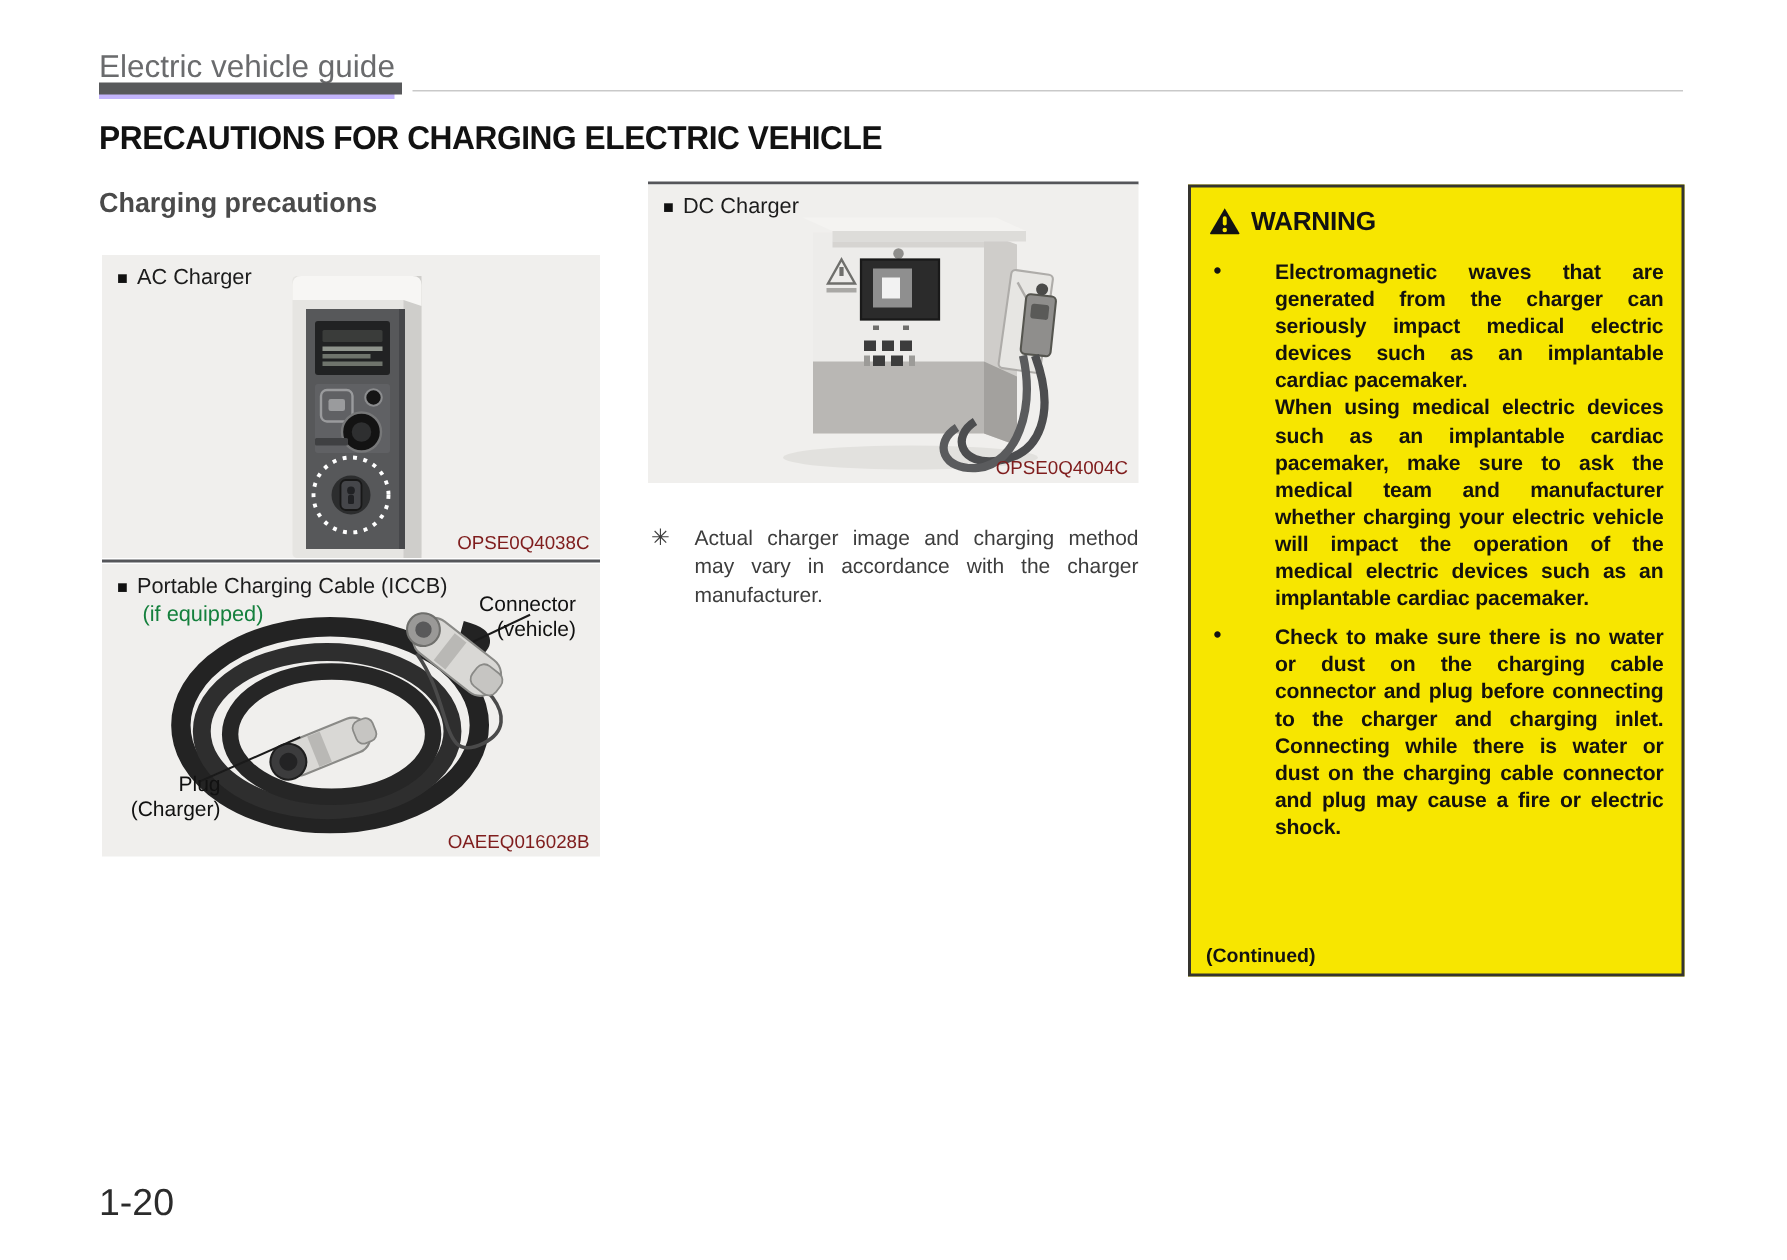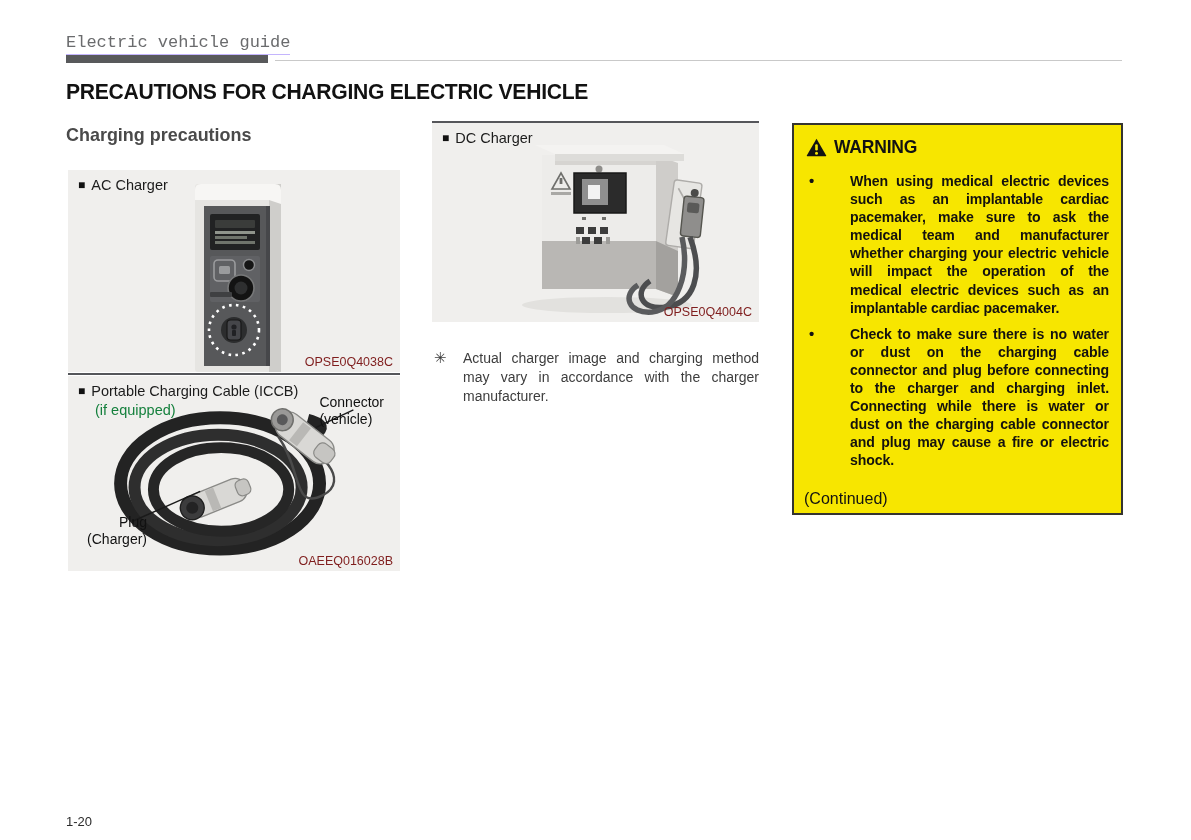--- a/index.html
+++ b/index.html
@@ -2,22 +2,22 @@
 <html><head>
 <meta charset="utf-8">
 <style>
   * { margin:0; padding:0; box-sizing:border-box; }
   html,body { width:1191px; height:840px; background:#ffffff;
     font-family:"Liberation Sans", sans-serif; position:relative; overflow:hidden; }
 
   .abs { position:absolute; }
 
   
-  .run-head { left:66px; top:33px; font-size:17px; color:#6a6b6d;
-    border-bottom:1px solid #c4b5fd; padding-bottom:2px;font-family:Liberation Mono, monospace; }
+  .run-head { left:66px; top:33px; font-size:21px; color:#6a6b6d;
+    border-bottom:7px solid #c4b5fd; padding-bottom:2px; }
   .head-bar { left:66px; top:55px; width:202px; height:8px; background:#58595b; }
   .head-rule { left:275px; top:60px; width:847px; height:1px; background:#c9c9c9; }
 
   
   .page-title { left:66px; top:79px; font-size:22px; font-weight:800; color:#121212;
     letter-spacing:-0.3px; transform:scaleX(.96); transform-origin:left; white-space:nowrap; }
   .section-title { left:66px; top:124px; font-size:18.5px; font-weight:800; color:#4a4a4a;
     transform:scaleX(.97); transform-origin:left; }
 
   
@@ -32,45 +32,45 @@
   .fig-label { position:absolute; left:10px; top:7px; font-size:14.5px; font-weight:500;
     color:#1c1c1c; display:flex; align-items:center; gap:6px; z-index:3; }
   .sq { font-size:12px; line-height:1; color:#111; }
   .fig-sub { position:absolute; left:27px; top:26px; font-size:14.5px; font-weight:500;
     color:#15803d; z-index:3; }
   .fig-code { position:absolute; right:7px; bottom:3px; font-size:12.5px; color:#7f1d1d; z-index:3; }
 
   .fig-svg { position:absolute; left:0; top:0; width:100%; height:100%; z-index:1; }
 
   .callout { position:absolute; z-index:3; font-size:14px; color:#111; line-height:17px; }
-  .co-connector { right:16px; top:18px; text-align:left; }
+  .co-connector { right:16px; top:18px; text-align:right; }
   .co-plug { left:1px; top:138px; width:78px; text-align:right; }
 
   
   .note-marker { left:434px; top:349px; font-size:15px; color:#3d3d3d; }
   .note-text { left:463px; top:349px; width:296px; font-size:14px; line-height:19px;
     color:#3d3d3d; text-align:justify; }
 
   
-  .warn-box { left:792px; top:123px; width:331px; height:392px; background:#F7E600;
+  .warn-box { left:792px; top:123px; width:331px; height:528px; background:#F7E600;
     border:2px solid #35342f; padding:10px 10px 8px 12px; }
   .warn-head { display:flex; align-items:center; gap:7px; margin-top:2px; }
   .warn-title { font-size:17.5px; font-weight:800; color:#121212; letter-spacing:-0.2px; }
   .warn-bullets { margin-top:14px; }
   .w-bullet { display:flex; margin-bottom:8px; }
   .w-dot { width:44px; flex:0 0 44px; font-size:15px; font-weight:700; color:#121212;
     padding-left:3px; }
   .w-text { flex:1; padding-right:2px; }
   .w-text p { font-size:14.1px; line-height:18.1px; font-weight:700; color:#14120e;
     text-align:justify; letter-spacing:-0.1px; }
-  .warn-continued { position:absolute; left:10px; bottom:5px; font-size:16px;
-    font-weight:400; color:#121212; }
-
-  
-  .page-num { left:66px; top:814px; font-size:13px; color:#2b2b2b; }
+  .warn-continued { position:absolute; left:10px; bottom:5px; font-size:13px;
+    font-weight:700; color:#121212; }
+
+  
+  .page-num { left:66px; top:788px; font-size:25px; color:#2b2b2b; }
 </style>
 </head>
 <body>
 
 <div class="abs run-head">Electric vehicle guide</div>
 <div class="abs head-bar"></div>
 <div class="abs head-rule"></div>
 
 <div class="abs page-title">PRECAUTIONS FOR CHARGING ELECTRIC VEHICLE</div>
 <div class="abs section-title">Charging precautions</div>
@@ -209,20 +209,21 @@
       <path d="M10.5,0.8 L20.2,17.4 Q20.6,18.2 19.7,18.2 L1.3,18.2 Q0.4,18.2 0.8,17.4 Z" fill="#121212"></path>
       <rect x="9.2" y="6.2" width="2.6" height="6.2" rx="1.2" fill="#F7E600"></rect>
       <circle cx="10.5" cy="15.3" r="1.5" fill="#F7E600"></circle>
     </svg>
     <span class="warn-title">WARNING</span>
   </div>
   <div class="warn-bullets">
     <div class="w-bullet">
       <span class="w-dot">•</span>
       <div class="w-text">
+        <p>Electromagnetic waves that are generated from the charger can seriously impact medical electric devices such as an implantable cardiac pacemaker.</p>
         <p>When using medical electric devices such as an implantable cardiac pacemaker, make sure to ask the medical team and manufacturer whether charging your electric vehicle will impact the operation of the medical electric devices such as an implantable cardiac pacemaker.</p>
       </div>
     </div>
     <div class="w-bullet">
       <span class="w-dot">•</span>
       <div class="w-text">
         <p>Check to make sure there is no water or dust on the charging cable connector and plug before connecting to the charger and charging inlet. Connecting while there is water or dust on the charging cable connector and plug may cause a fire or electric shock.</p>
       </div>
     </div>
   </div>

